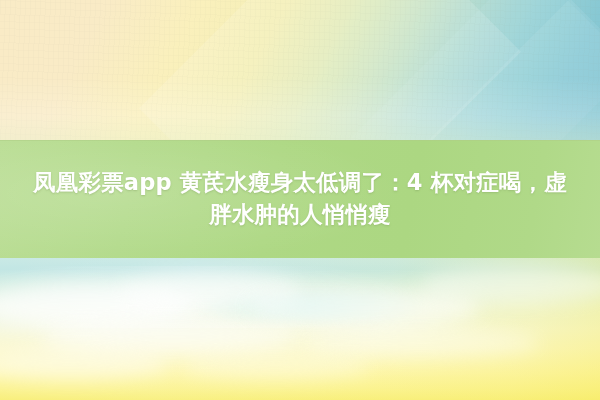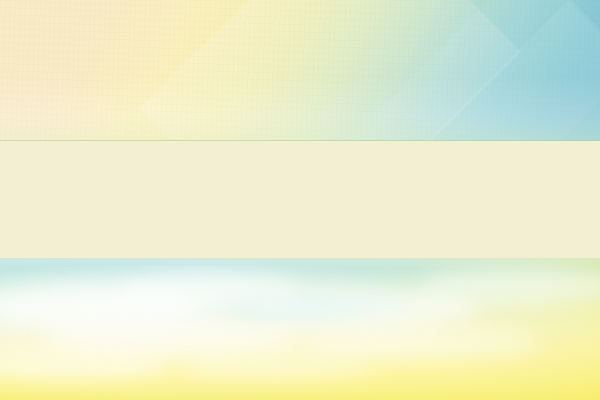--- a/index.html
+++ b/index.html
@@ -218,20 +218,23 @@
 
 <div class="banner">
 
   <div class="top-scene">
     <div class="chev chev-a"></div>
     <div class="chev chev-b"></div>
     <div class="chev chev-c"></div>
     <div class="grain"></div>
   </div>
 
+  <div class="title-band">
+    <h1 class="headline">凤凰彩票app 黄芪水瘦身太低调了：4 杯对症喝，虚胖水肿的人悄悄瘦</h1>
+  </div>
 
   <div class="seam-top"></div>
   <div class="seam-bottom"></div>
 
   <div class="sky">
     <div class="haze"></div>
     <div class="tint-cyan"></div>
     <div class="cloud c1"></div>
     <div class="cloud c2"></div>
     <div class="cloud c3"></div>

